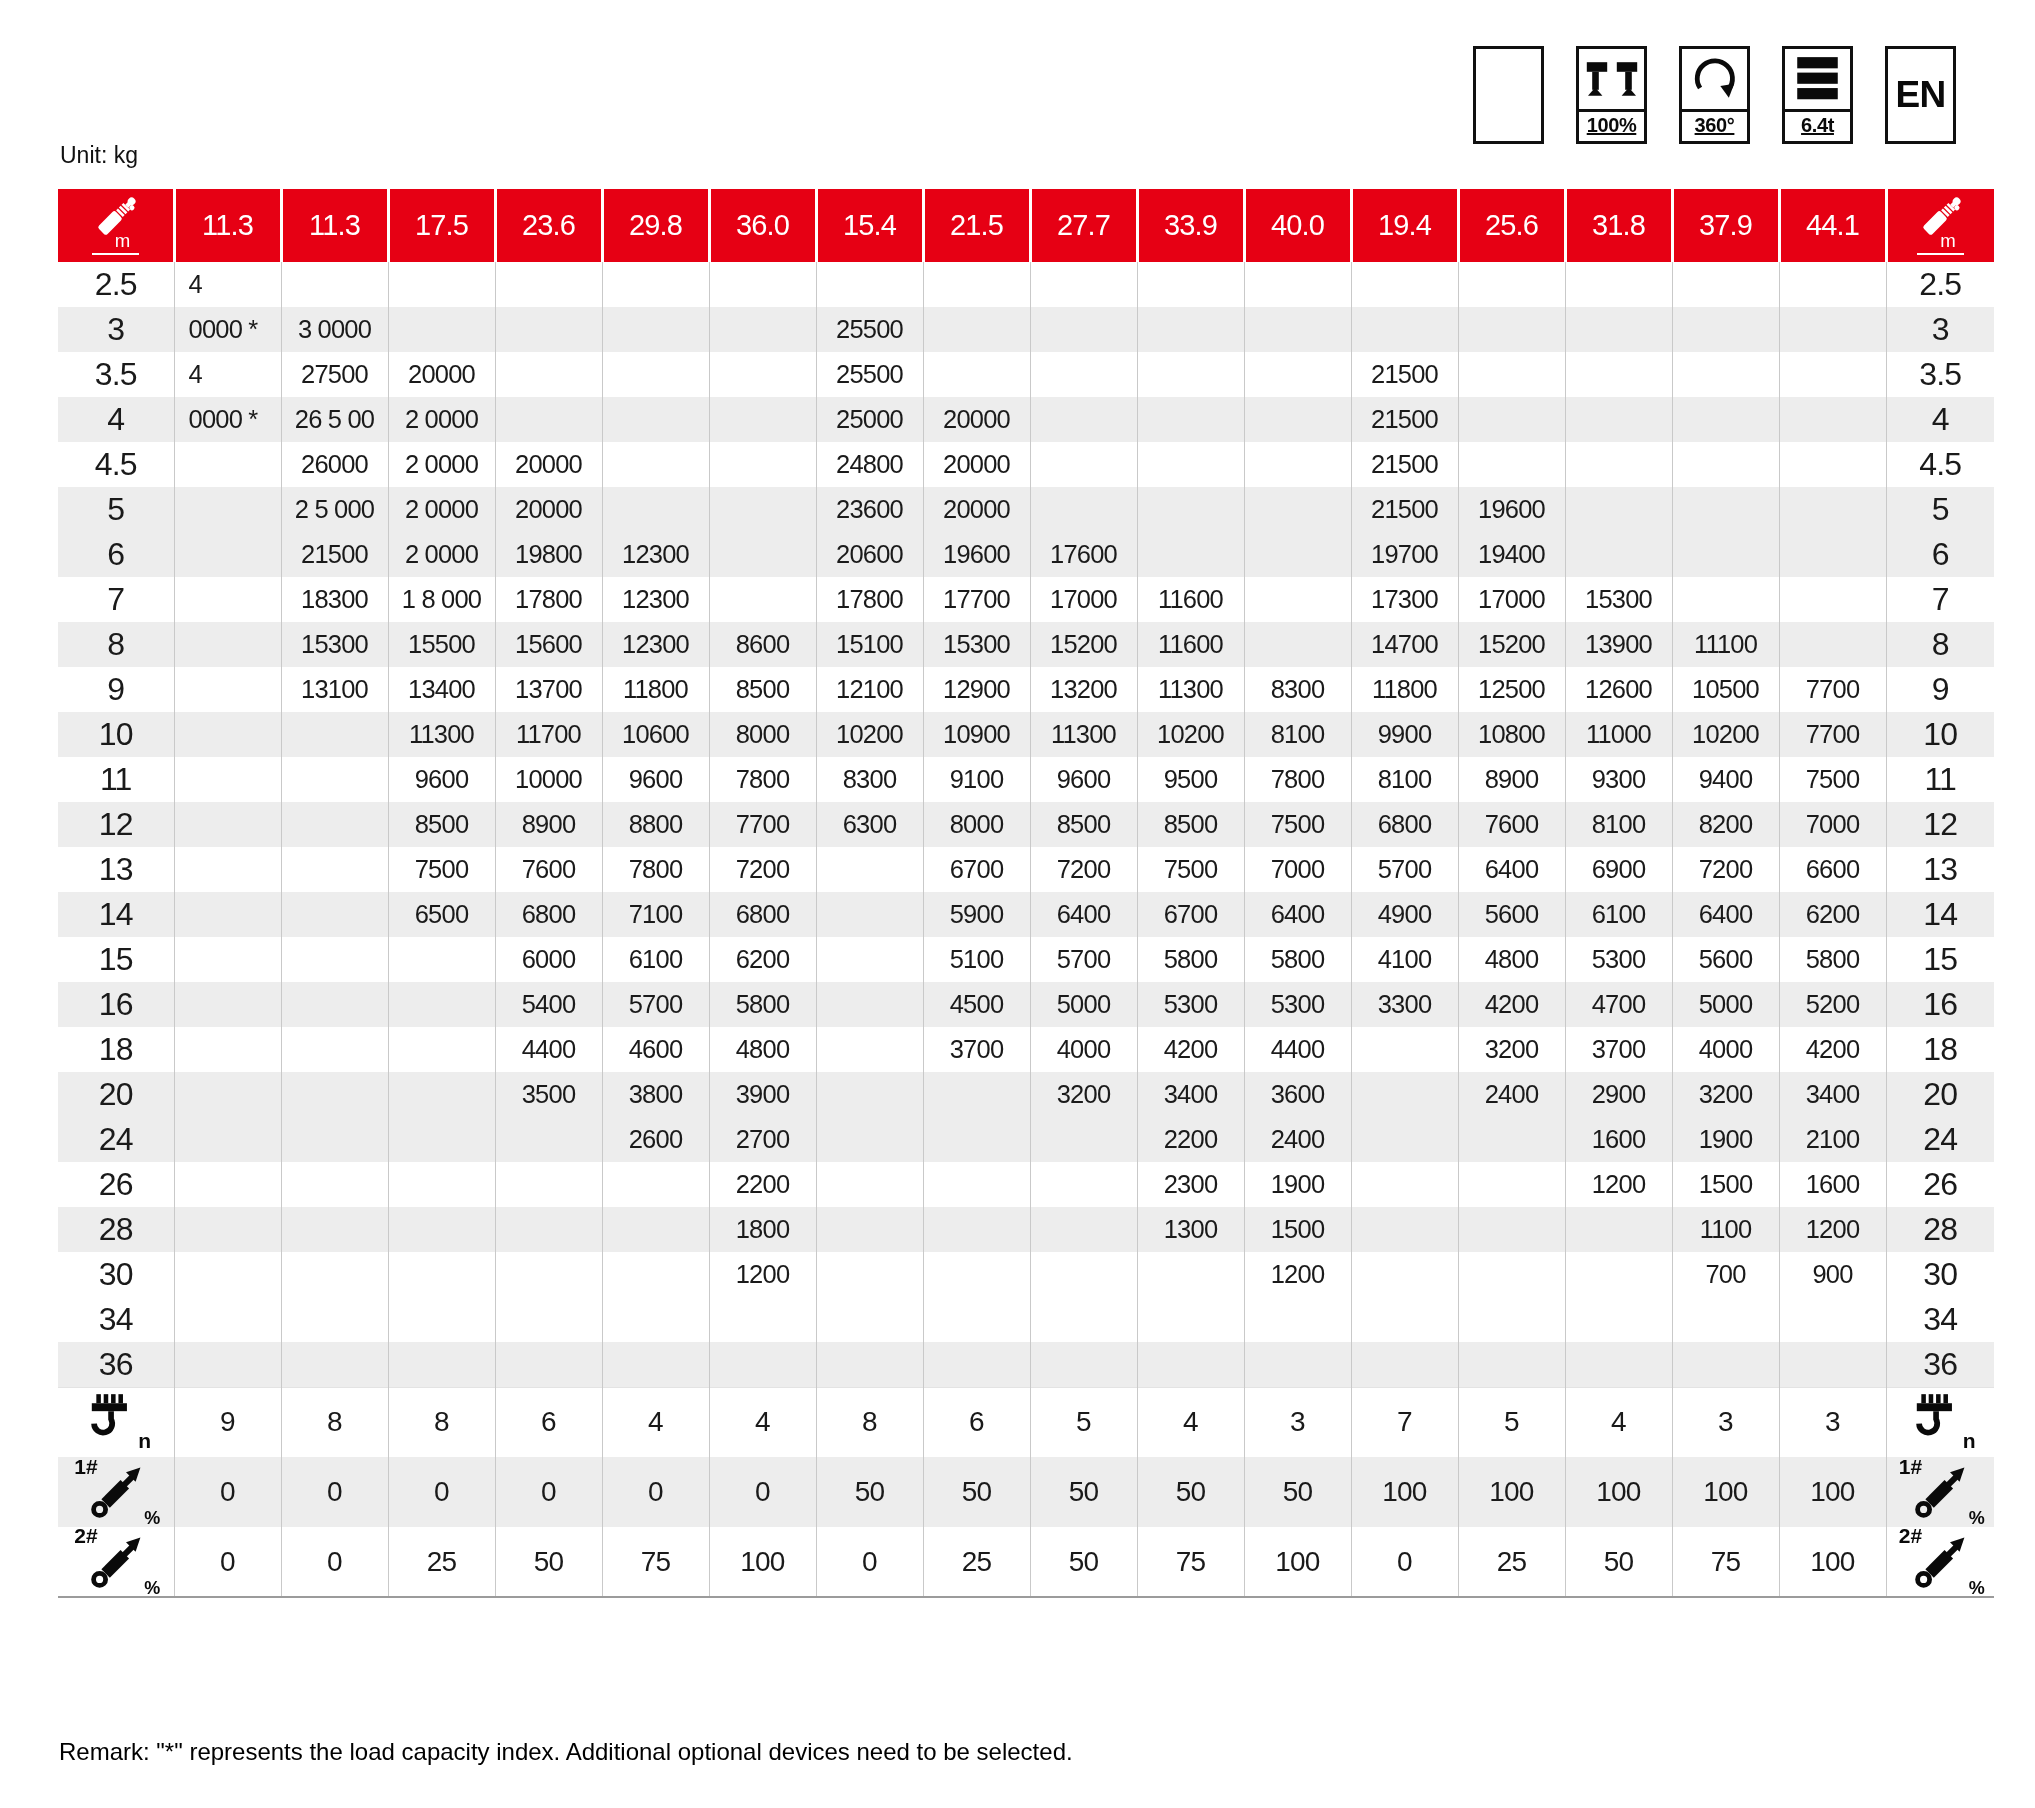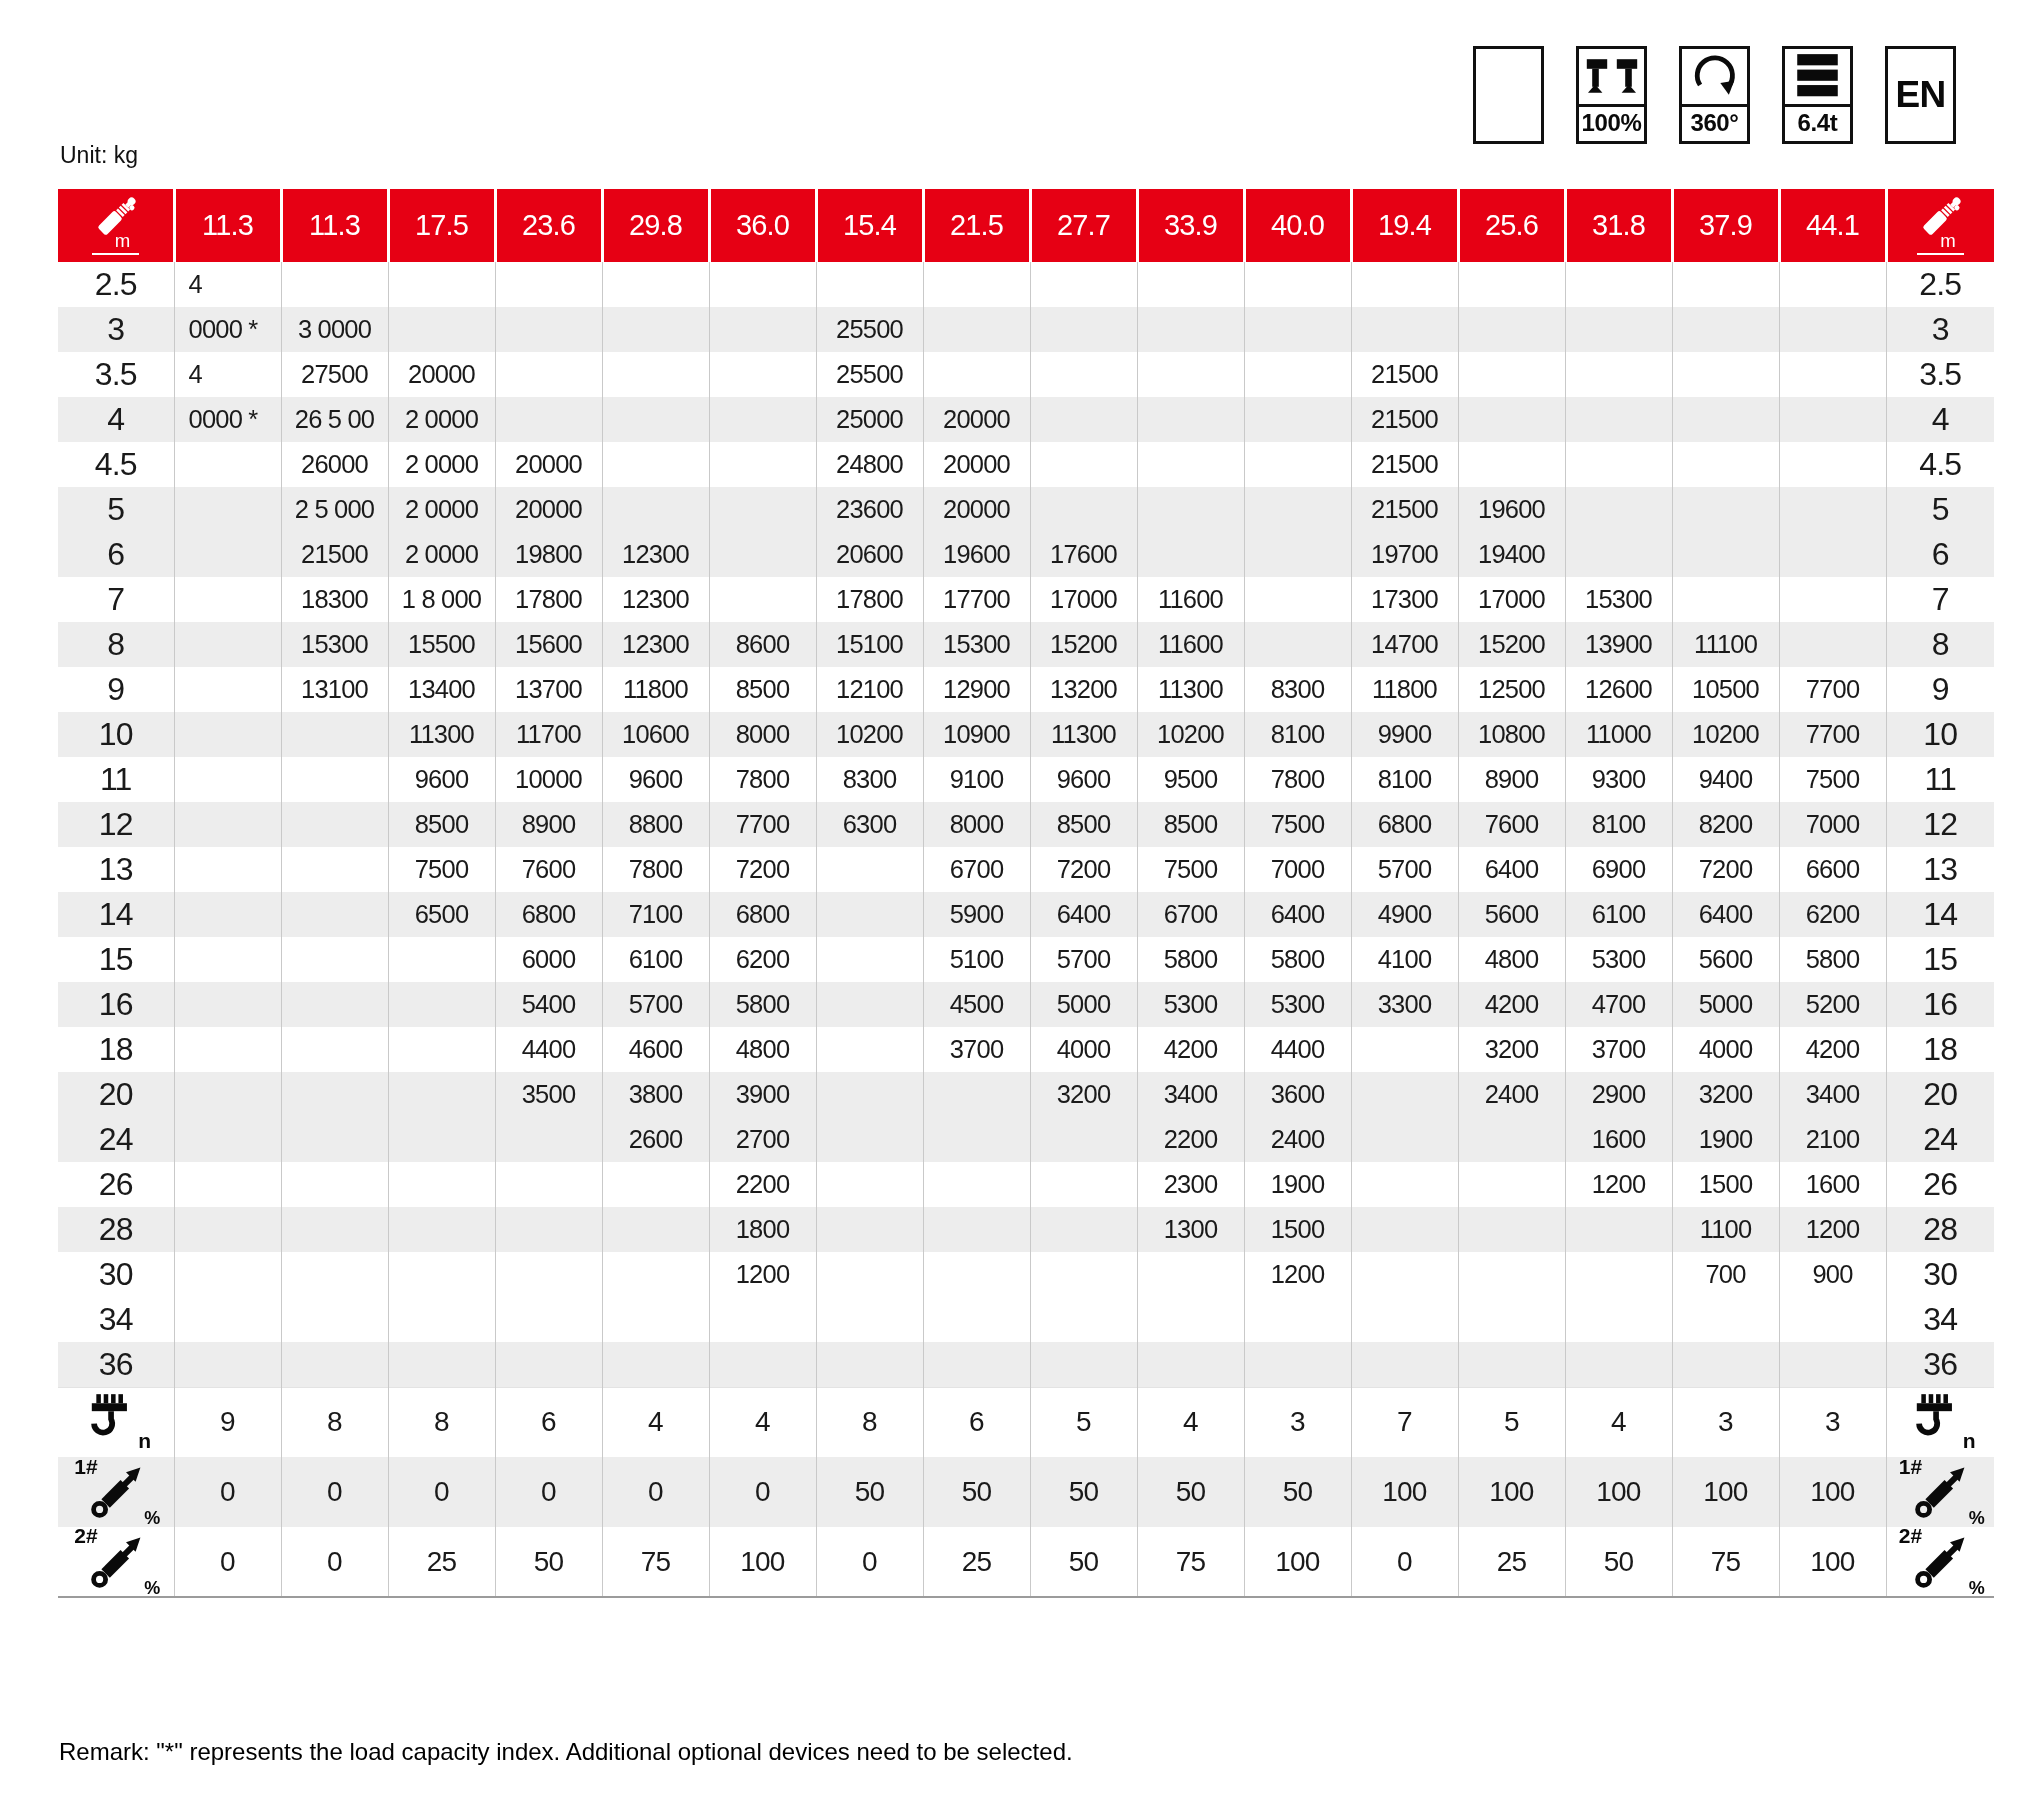--- a/index.html
+++ b/index.html
@@ -8,22 +8,22 @@
     font-family: "Liberation Sans", "DejaVu Sans", sans-serif; color: #1a1a1a;
     overflow: hidden;
   }
   .unit-label { position: absolute; left: 60px; top: 142px; font-size: 23px; color: #111; }
 
   
   .icon-boxes { position: absolute; top: 46px; left: 1473px; display: flex; gap: 32px; }
   .icon-box { width: 71px; height: 98px; border: 3.9px solid #101010; background: #fff;
               display: flex; flex-direction: column; color: #0a0a0a; }
   .icon-box .art { flex: 1; display: flex; align-items: center; justify-content: center; overflow: hidden; }
-  .icon-box .lbl { border-top: 3.1px solid #101010; font-weight: bold; font-size: 24px;
-                   text-align: center; padding: 2.3px 0 3.9px; letter-spacing: -0.4px; }
+  .icon-box .lbl { border-top: 3.1px solid #101010; font-weight: bold; font-size: 20px;
+                   text-align: center; padding: 2.3px 0 3.9px; letter-spacing: -0.4px; text-decoration: underline; }
   .icon-box .en-text { flex: 1; display: flex; align-items: center; justify-content: center;
                        font-weight: bold; font-size: 37px; letter-spacing: -0.8px; }
 
   
   table.cap-table { position: absolute; left: 58px; top: 189px; border-collapse: collapse;
                     table-layout: fixed; }
   .cap-table th, .cap-table td { overflow: hidden; white-space: nowrap; }
 
   .cap-table thead th {
     background: #e60014; color: #ffffff; height: 73px; font-weight: normal;

